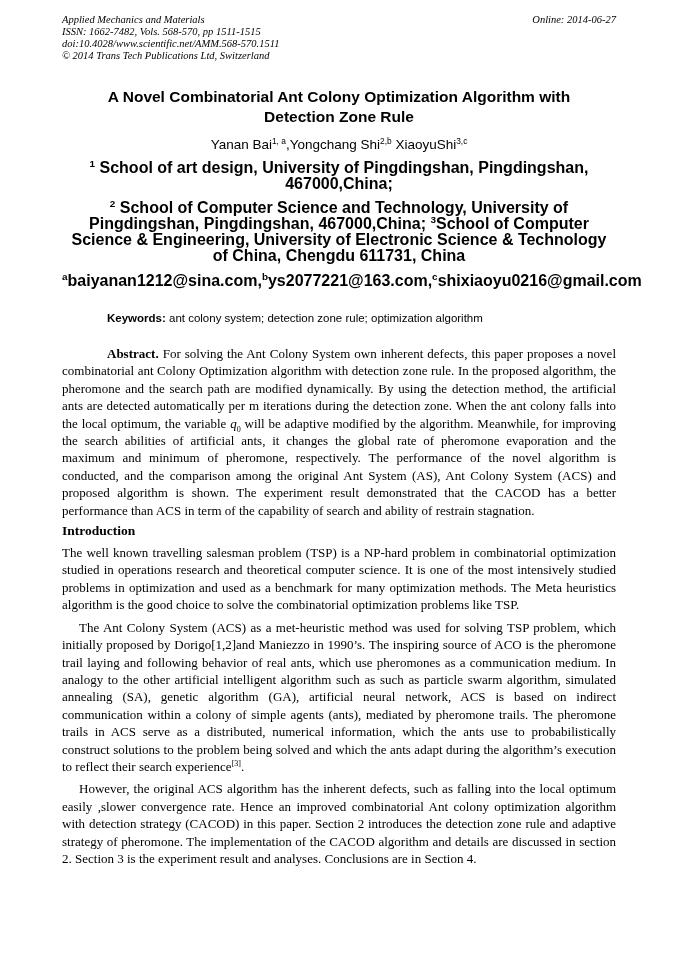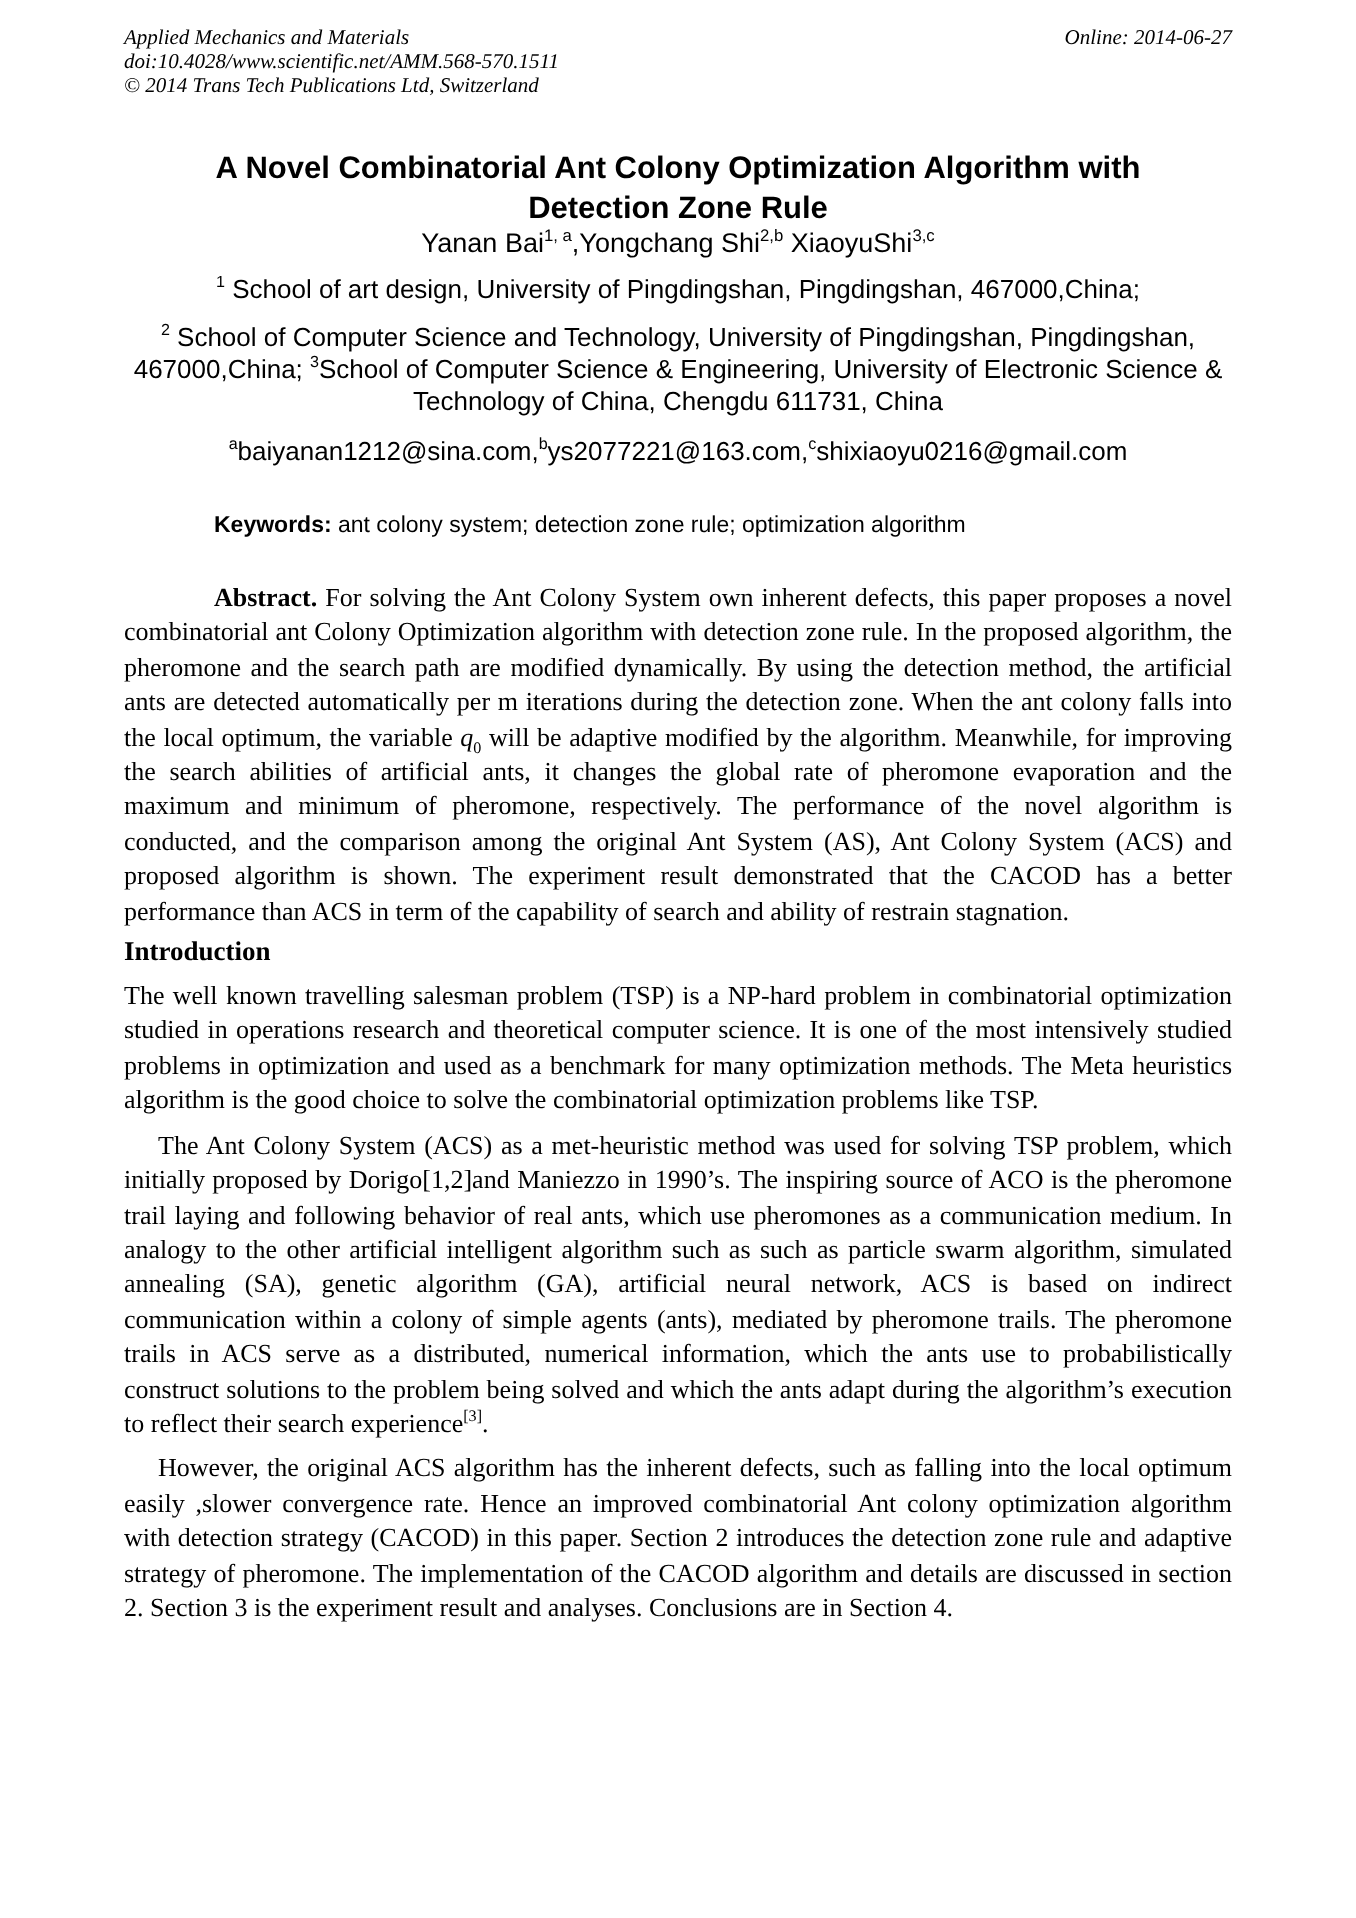--- a/index.html
+++ b/index.html
@@ -30,27 +30,29 @@
     font-size: 15.5px;
     line-height: 19.5px;
     text-align: center;
     max-width: 512px;
     margin: 25px auto 0 auto;
   }
   .authors {
     font-family: "Liberation Sans", sans-serif;
     font-size: 13.5px;
     text-align: center;
+    margin-top: 11px;
   }
   .affil, .emails {
     font-family: "Liberation Sans", sans-serif;
-    font-size: 13px;
+    font-size: 16px;
     line-height: 16px;
     text-align: center;
     margin-top: 8px;
+    font-weight: bold;
   }
   .emails { margin-top: 9px; }
   .keywords {
     font-family: "Liberation Sans", sans-serif;
     font-size: 11.5px;
     line-height: 16px;
     text-align: left;
     margin-top: 21px;
   }
   .body-text {
@@ -74,20 +76,21 @@
   i.inline-i { font-style: italic; }
 </style>
 </head>
 <body>
 
 <div class="page">
 
   <div class="pub-header">
     <div class="left">
       <div>Applied Mechanics and Materials</div>
+      <div>ISSN: 1662-7482, Vols. 568-570, pp 1511-1515</div>
       <div>doi:10.4028/www.scientific.net/AMM.568-570.1511</div>
       <div>© 2014 Trans Tech Publications Ltd, Switzerland</div>
     </div>
     <div class="right">Online: 2014-06-27</div>
   </div>
 
   <div class="paper-title">A Novel Combinatorial Ant Colony Optimization Algorithm with Detection Zone Rule</div>
 
   <div class="authors">Yanan Bai<sup>1, a</sup>,Yongchang Shi<sup>2,b</sup> XiaoyuShi<sup>3,c</sup></div>
 

